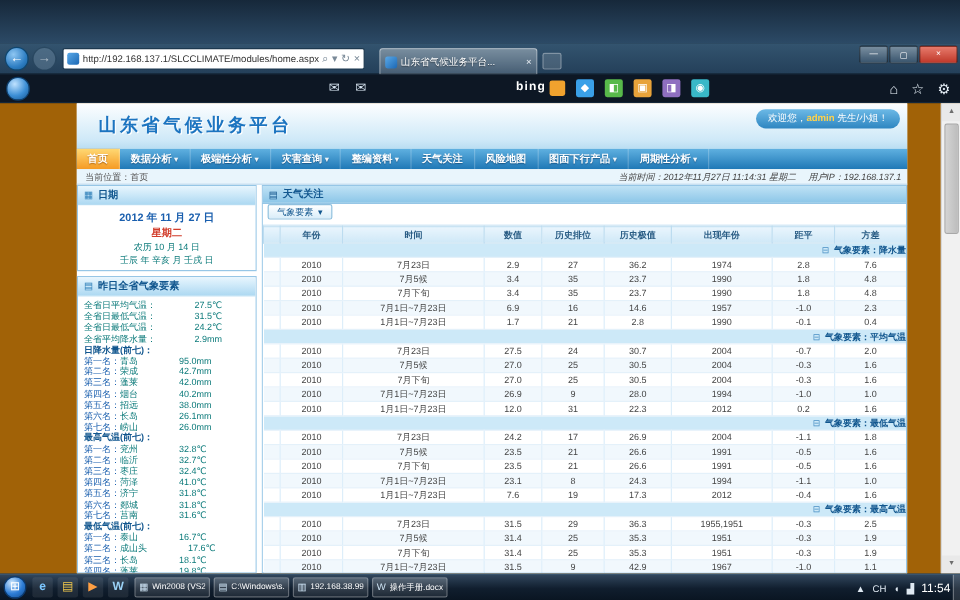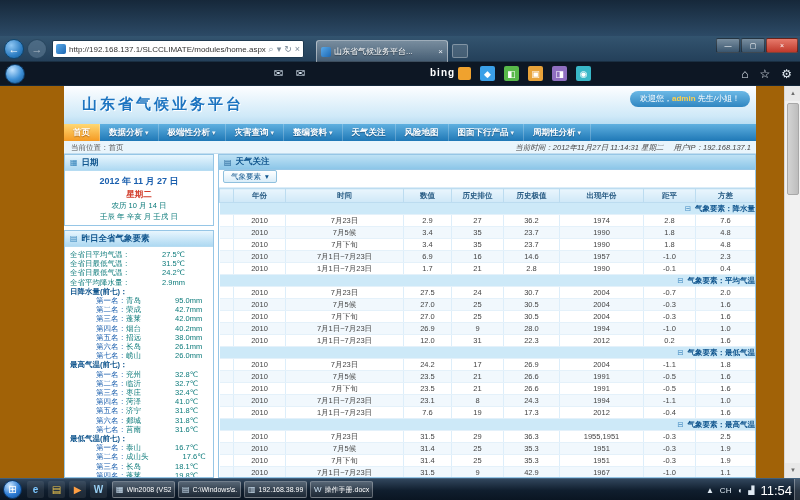--- a/index.html
+++ b/index.html
@@ -58,21 +58,21 @@
   .panel.date{top:0;height:72px;}
   .datebody{height:56px;text-align:center;padding-top:4px;}
   .dline1{font-size:9px;font-weight:bold;color:#1a5fae;line-height:13px;}
   .dline2{font-size:8.5px;font-weight:bold;color:#d23c2a;line-height:12px;}
   .dline3,.dline4{font-size:7.5px;color:#0b7a7a;line-height:11px;}
   .panel.weather{top:76px;height:248px;}
   .weatherbody{padding:3px 5px;}
   .wline{font-size:7.5px;line-height:9.2px;white-space:nowrap;overflow:hidden;}
   .wlbl{color:#0b7a7a;}
   .wval{color:#0b7a7a;padding-left:32px;}
-  .wrank{color:#1a5fae;margin-left:26px;}
+  .wrank{color:#1a5fae;}
   .wsta{color:#0b7a7a;margin-top:28px;}
   .wsec{font-size:7.5px;line-height:9.2px;font-weight:bold;color:#11568e;white-space:nowrap;}
 
   .main{position:absolute;left:154px;top:0;width:538px;height:324px;overflow:hidden;}
   .main-hd{height:16px;background:linear-gradient(180deg,#bfe2f5,#8cc6e8);border:1px solid #96c6e6;display:flex;align-items:center;gap:4px;padding:0 5px;}
   .main-hd .pico{font-size:8px;color:#14568c;}
   .main-hd .ptitle{font-size:8.5px;font-weight:bold;color:#11568e;}
   .main-bd{position:absolute;left:0;top:16px;width:538px;height:308px;border:1px solid #96c6e6;border-top:none;background:#fff;overflow:hidden;}
   .toolbar{height:18px;display:flex;align-items:flex-start;padding:0 4px;border-bottom:1px solid #dcedf8;}
   .filterbtn{display:inline-flex;align-items:center;gap:4px;height:13px;padding:0 7px;background:linear-gradient(180deg,#ffffff,#d9edf9);border:1px solid #8fc0de;border-radius:2px;font-size:7.5px;color:#11568e;}
@@ -92,21 +92,21 @@
   .taskbar{position:absolute;left:0;top:478px;width:800px;height:22px;background:linear-gradient(180deg,#31465c,#101e2e 55%,#0a1522);border-top:1px solid #42617d;}
   .startorb{position:absolute;left:3px;top:1px;width:19px;height:19px;border-radius:50%;background:radial-gradient(circle at 35% 28%,#cfe9ff,#2d7dd6 55%,#114a8c);border:1px solid #0c3a6e;display:flex;align-items:center;justify-content:center;font-size:10px;color:#fff;}
   .pinned{position:absolute;left:27px;top:2px;display:flex;gap:4px;}
   .pico16{width:17px;height:17px;border-radius:2px;background:rgba(255,255,255,.08);display:flex;align-items:center;justify-content:center;font-size:10px;font-weight:bold;}
   .winbtns{position:absolute;left:112px;top:2px;display:flex;gap:3px;}
   .winbtn{width:63px;height:17px;background:linear-gradient(180deg,rgba(255,255,255,.22),rgba(255,255,255,.08));border:1px solid rgba(255,255,255,.28);border-radius:2px;display:flex;align-items:center;gap:3px;padding:0 3px;overflow:hidden;}
   .winbtn .wbico{font-size:8px;color:#cfe4f5;flex:none;}
   .winbtn .wblbl{font-size:7px;color:#fff;white-space:nowrap;overflow:hidden;}
   .tray{position:absolute;right:8px;top:0;height:22px;display:flex;align-items:center;gap:6px;}
   .tico{font-size:8px;color:#dfe9f2;}
-  .clock{font-size:13px;color:#fff;}
+  .clock{font-size:10px;color:#fff;}
   .showdesk{position:absolute;right:0;top:0;width:6px;height:22px;background:rgba(255,255,255,.12);border-left:1px solid rgba(255,255,255,.3);}
 </style>
 </head>
 <body>
 
 <div class="screen">
 
   <div class="titlebar"></div>
 
   <div class="navbar">

